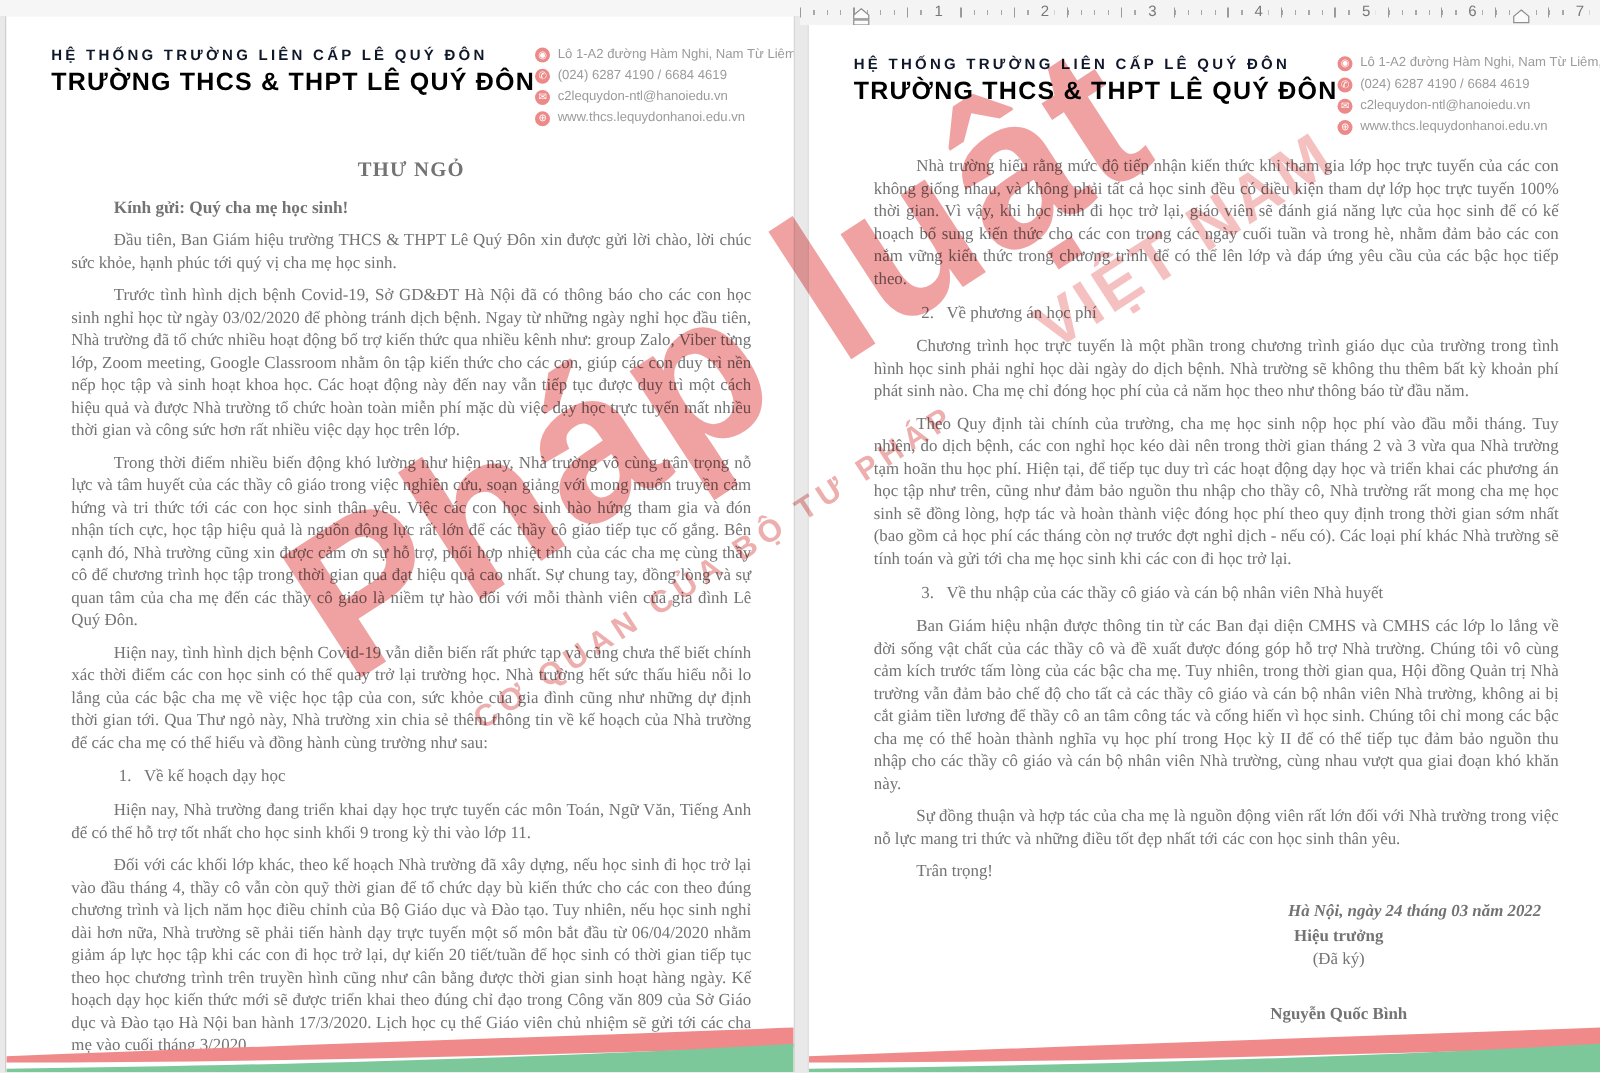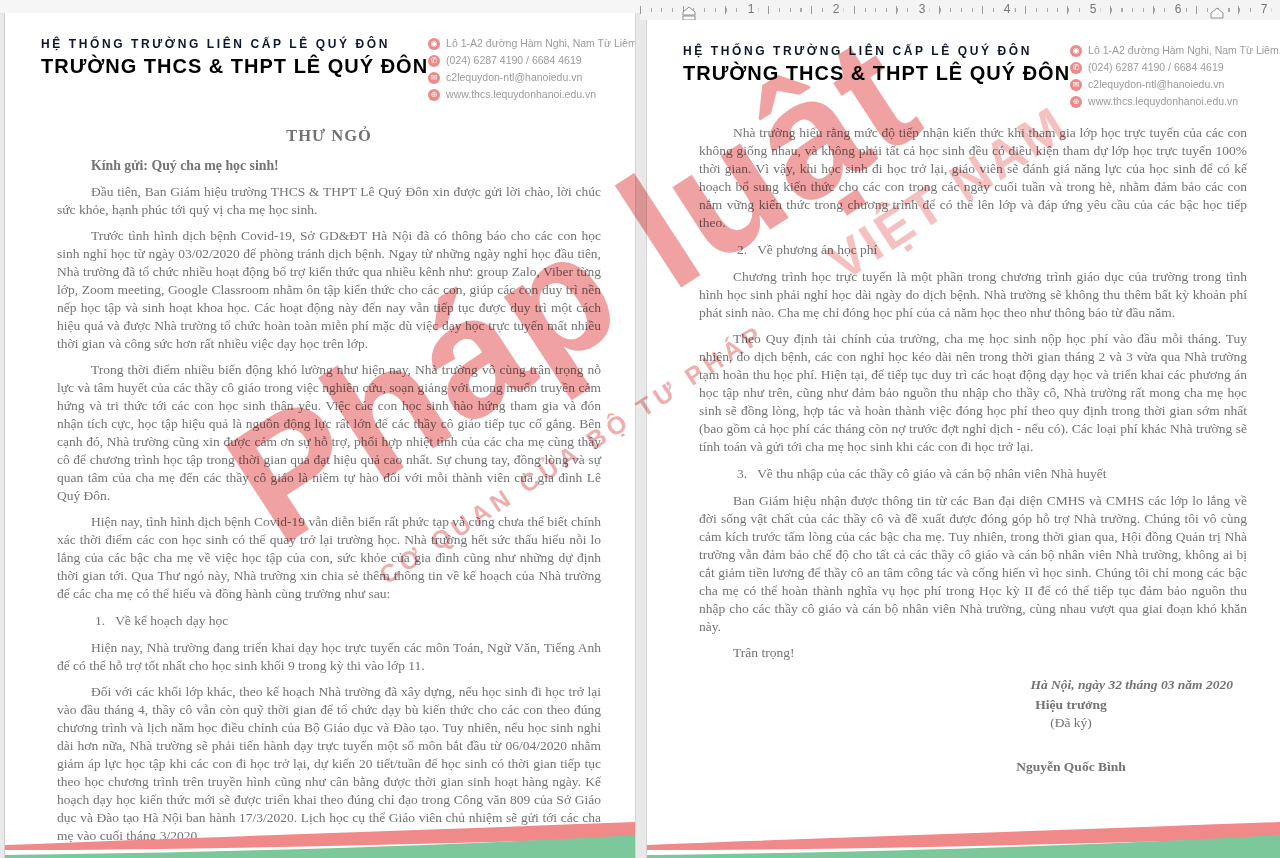--- a/index.html
+++ b/index.html
@@ -188,22 +188,23 @@
       <p style="margin-top:2px">Nhà trường hiểu rằng mức độ tiếp nhận kiến thức khi tham gia lớp học trực tuyến của các con không giống nhau, và không phải tất cả học sinh đều có điều kiện tham dự lớp học trực tuyến 100% thời gian. Vì vậy, khi học sinh đi học trở lại, giáo viên sẽ đánh giá năng lực của học sinh để có kế hoạch bổ sung kiến thức cho các con trong các ngày cuối tuần và trong hè, nhằm đảm bảo các con nắm vững kiến thức trong chương trình để có thể lên lớp và đáp ứng yêu cầu của các bậc học tiếp theo.</p>
       <div class="section-h">
         <span class="num">2.</span><span>Về phương án học phí</span>
       </div>
       <p>Chương trình học trực tuyến là một phần trong chương trình giáo dục của trường trong tình hình học sinh phải nghỉ học dài ngày do dịch bệnh. Nhà trường sẽ không thu thêm bất kỳ khoản phí phát sinh nào. Cha mẹ chỉ đóng học phí của cả năm học theo như thông báo từ đầu năm.</p>
       <p>Theo Quy định tài chính của trường, cha mẹ học sinh nộp học phí vào đầu mỗi tháng. Tuy nhiên, do dịch bệnh, các con nghỉ học kéo dài nên trong thời gian tháng 2 và 3 vừa qua Nhà trường tạm hoãn thu học phí. Hiện tại, để tiếp tục duy trì các hoạt động dạy học và triển khai các phương án học tập như trên, cũng như đảm bảo nguồn thu nhập cho thầy cô, Nhà trường rất mong cha mẹ học sinh sẽ đồng lòng, hợp tác và hoàn thành việc đóng học phí theo quy định trong thời gian sớm nhất (bao gồm cả học phí các tháng còn nợ trước đợt nghỉ dịch - nếu có). Các loại phí khác Nhà trường sẽ tính toán và gửi tới cha mẹ học sinh khi các con đi học trở lại.</p>
       <div class="section-h">
         <span class="num">3.</span><span>Về thu nhập của các thầy cô giáo và cán bộ nhân viên Nhà huyết</span>
       </div>
       <p>Ban Giám hiệu nhận được thông tin từ các Ban đại diện CMHS và CMHS các lớp lo lắng về đời sống vật chất của các thầy cô và đề xuất được đóng góp hỗ trợ Nhà trường. Chúng tôi vô cùng cảm kích trước tấm lòng của các bậc cha mẹ. Tuy nhiên, trong thời gian qua, Hội đồng Quản trị Nhà trường vẫn đảm bảo chế độ cho tất cả các thầy cô giáo và cán bộ nhân viên Nhà trường, không ai bị cắt giảm tiền lương để thầy cô an tâm công tác và cống hiến vì học sinh. Chúng tôi chỉ mong các bậc cha mẹ có thể hoàn thành nghĩa vụ học phí trong Học kỳ II để có thể tiếp tục đảm bảo nguồn thu nhập cho các thầy cô giáo và cán bộ nhân viên Nhà trường, cùng nhau vượt qua giai đoạn khó khăn này.</p>
+      <p>Sự đồng thuận và hợp tác của cha mẹ là nguồn động viên rất lớn đối với Nhà trường trong việc nỗ lực mang tri thức và những điều tốt đẹp nhất tới các con học sinh thân yêu.</p>
       <p>Trân trọng!</p>
-      <div class="sign-date">Hà Nội, ngày 32 tháng 03 năm 2020</div>
+      <div class="sign-date">Hà Nội, ngày 24 tháng 03 năm 2022</div>
       <div class="sign-block">
         <div class="sign-title">Hiệu trưởng</div>
         <div class="sign-signed">(Đã ký)</div>
         <div class="sign-name">Nguyễn Quốc Bình</div>
       </div>
     </div>
 
     <svg class="footer-wave" viewBox="0 0 634 70" preserveAspectRatio="none">
       <path d="M0,57 C200,49 420,42 634,34 L634,50 C420,56 200,62 0,62 Z" fill="#f08a8a"></path>
       <path d="M0,70 L0,67 C240,64 460,57 634,47 L634,70 Z" fill="#7cc89a"></path>

